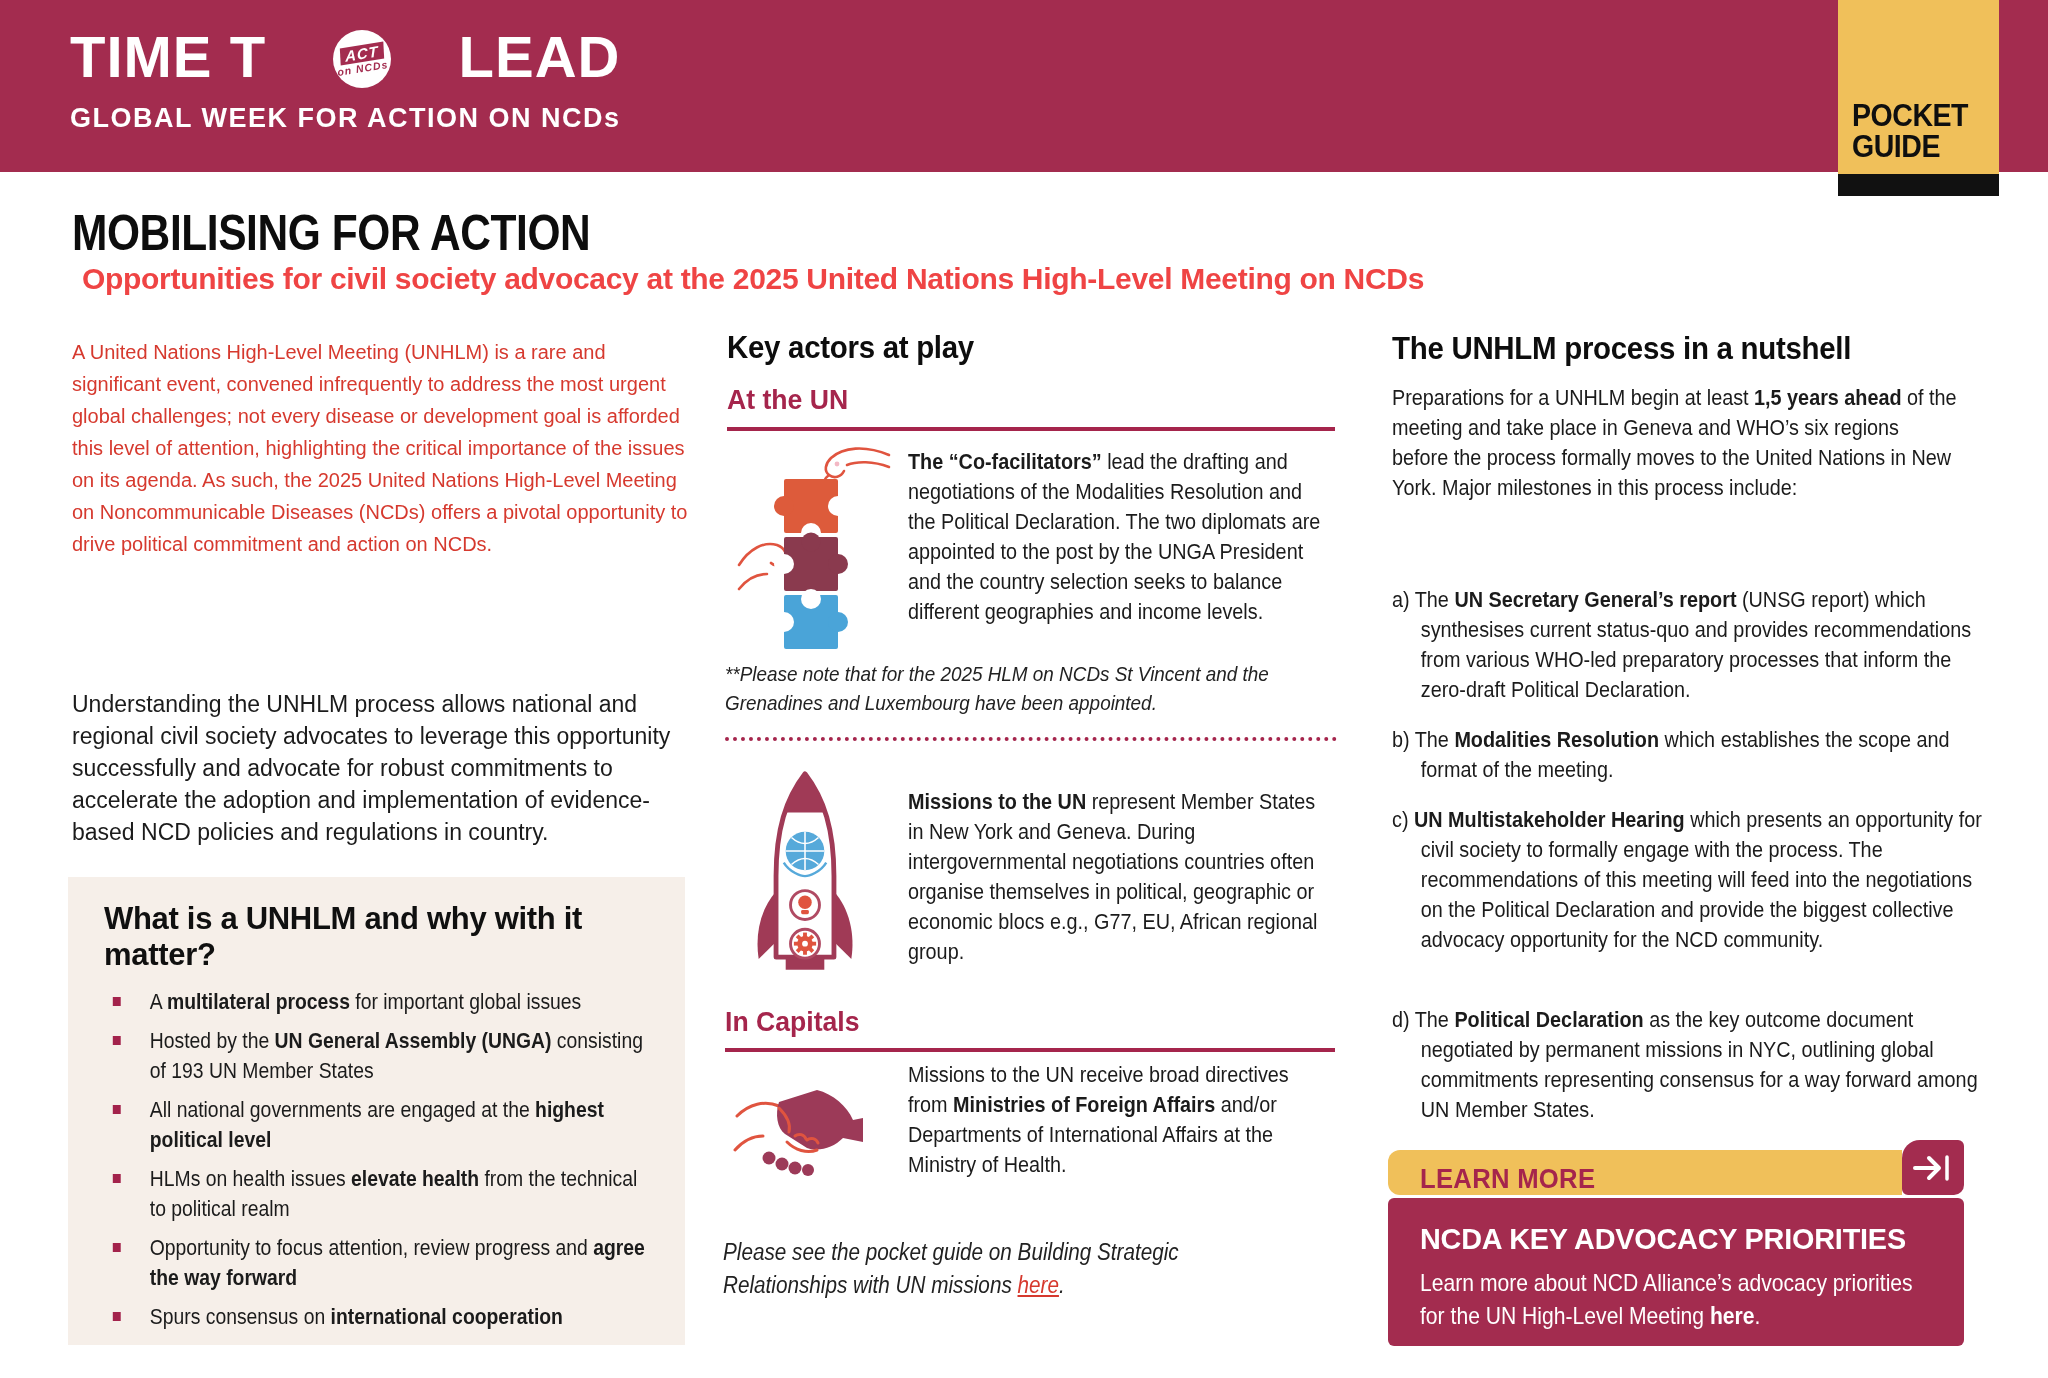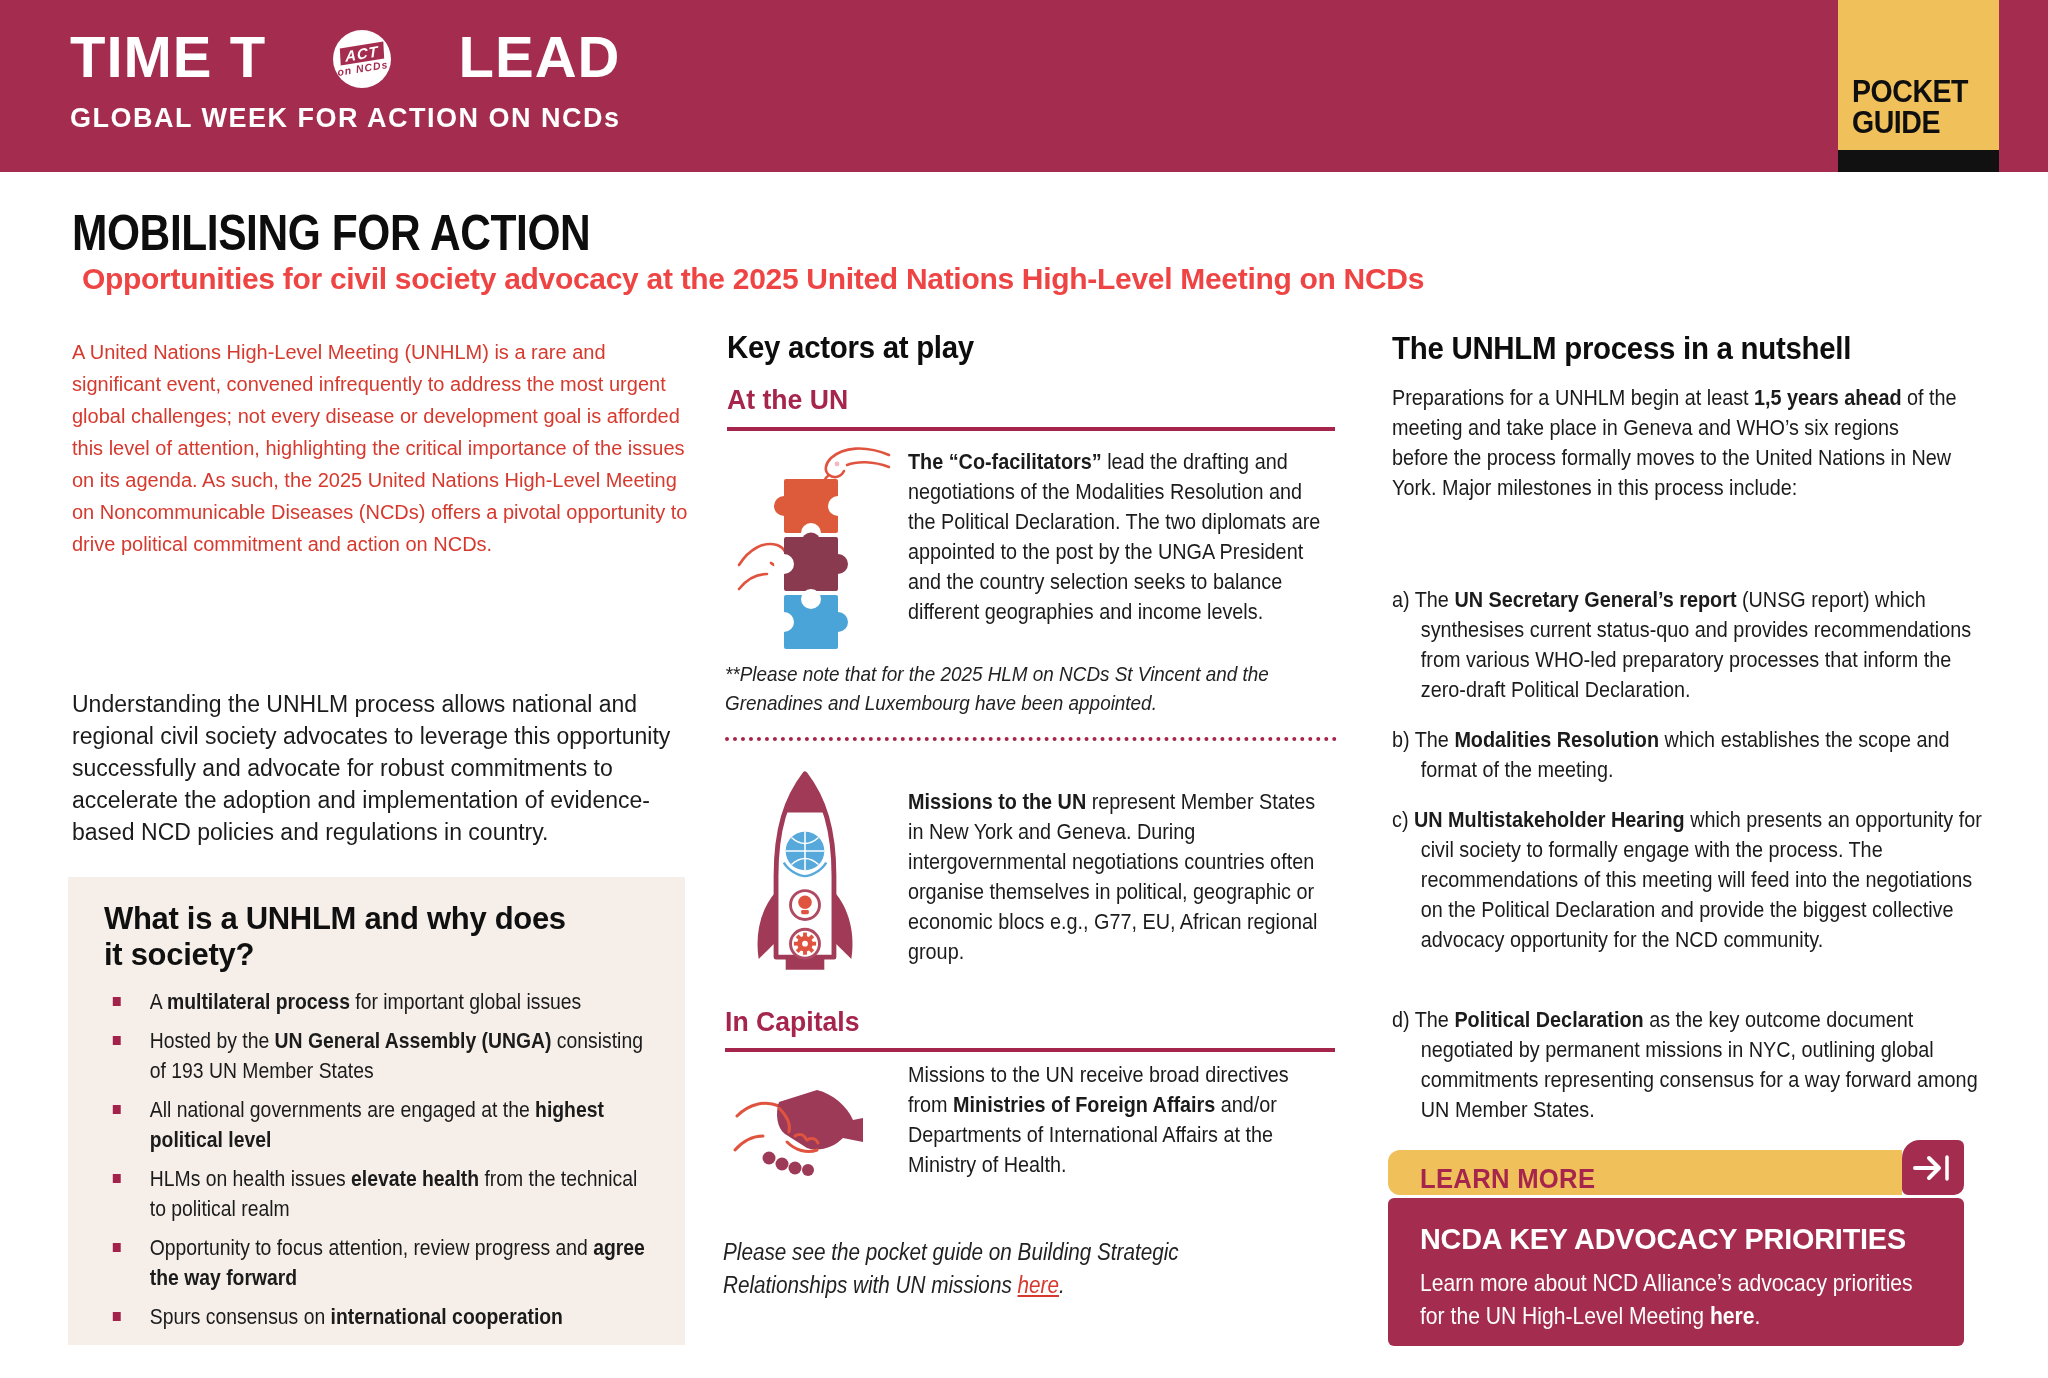--- a/index.html
+++ b/index.html
@@ -12,21 +12,21 @@
   .brand-line1{display:flex;align-items:center;color:#fff;font-weight:900;font-size:58px;
                letter-spacing:1px;line-height:1;white-space:nowrap;justify-content:space-between;}
   .badge{width:58px;height:58px;border-radius:50%;background:#fff;margin:4px 8px 0 8px;
          display:flex;flex-direction:column;align-items:center;justify-content:center;}
   .act-banner{background:#a32c4f;color:#fff;font-style:italic;font-weight:900;font-size:15px;
               line-height:17px;padding:0 5px;transform:rotate(-9deg) skewX(-6deg);}
   .act-sub{color:#a32c4f;font-style:italic;font-weight:800;font-size:10.5px;line-height:12px;
            transform:rotate(-9deg);margin-top:0px;}
   .brand-line2{margin-top:15px;color:#fff;font-weight:800;font-size:27px;letter-spacing:1.5px;white-space:nowrap;}
   .pocket{left:1838px;top:0;width:161px;}
-  .pocket-yellow{height:150px;background:#f0c05a;display:flex;flex-direction:column;
+  .pocket-yellow{height:174px;background:#f0c05a;display:flex;flex-direction:column;
                  justify-content:flex-end;padding:0 0 12px 14px;box-sizing:border-box;}
   .pocket-yellow .pline{color:#0f0f0f;font-weight:900;font-size:31px;line-height:31px;
                         letter-spacing:-0.5px;transform:scaleX(0.92);transform-origin:0 50%;}
   .pocket-black{height:22px;background:#111111;}
   
   .title{left:72px;top:204px;font-size:50px;font-weight:900;color:#0d0d0d;letter-spacing:-0.5px;
          transform:scaleX(0.85);transform-origin:0 0;white-space:nowrap;}
   .subtitle{left:72px;top:262px;font-size:30px;font-weight:800;color:#ef4444;letter-spacing:-0.3px;
             white-space:nowrap;margin-left:10px;}
   
@@ -114,21 +114,21 @@
     </div>
   </div>
 
   <div class="abs title">MOBILISING FOR ACTION</div>
   <div class="abs subtitle">Opportunities for civil society advocacy at the 2025 United Nations High-Level Meeting on NCDs</div>
 
   <div class="abs intro-red">A United Nations High-Level Meeting (UNHLM) is a rare and significant event, convened infrequently to address the most urgent global challenges; not every disease or development goal is afforded this level of attention, highlighting the critical importance of the issues on its agenda. As such, the 2025 United Nations High-Level Meeting on Noncommunicable Diseases (NCDs) offers a pivotal opportunity to drive political commitment and action on NCDs.</div>
   <div class="abs intro-black">Understanding the UNHLM process allows national and regional civil society advocates to leverage this opportunity successfully and advocate for robust commitments to accelerate the adoption and implementation of evidence-based NCD policies and regulations in country.</div>
 
   <div class="abs whatbox">
-    <h3>What is a UNHLM and why does it society?</h3>
+    <h3>What is a UNHLM and why with it matter?</h3>
     <ul>
       <li><span class="sq"></span><span><span>A </span><span class="b">multilateral process</span><span> for important global issues</span></span></li>
       <li><span class="sq"></span><span><span>Hosted by the </span><span class="b">UN General Assembly (UNGA)</span><span> consisting of 193 UN Member States</span></span></li>
       <li><span class="sq"></span><span><span>All national governments are engaged at the </span><span class="b">highest political level</span></span></li>
       <li><span class="sq"></span><span><span>HLMs on health issues </span><span class="b">elevate health</span><span> from the technical to political realm</span></span></li>
       <li><span class="sq"></span><span><span>Opportunity to focus attention, review progress and </span><span class="b">agree the way forward</span></span></li>
       <li><span class="sq"></span><span><span>Spurs consensus on </span><span class="b">international cooperation</span></span></li>
     </ul>
   </div>
 

